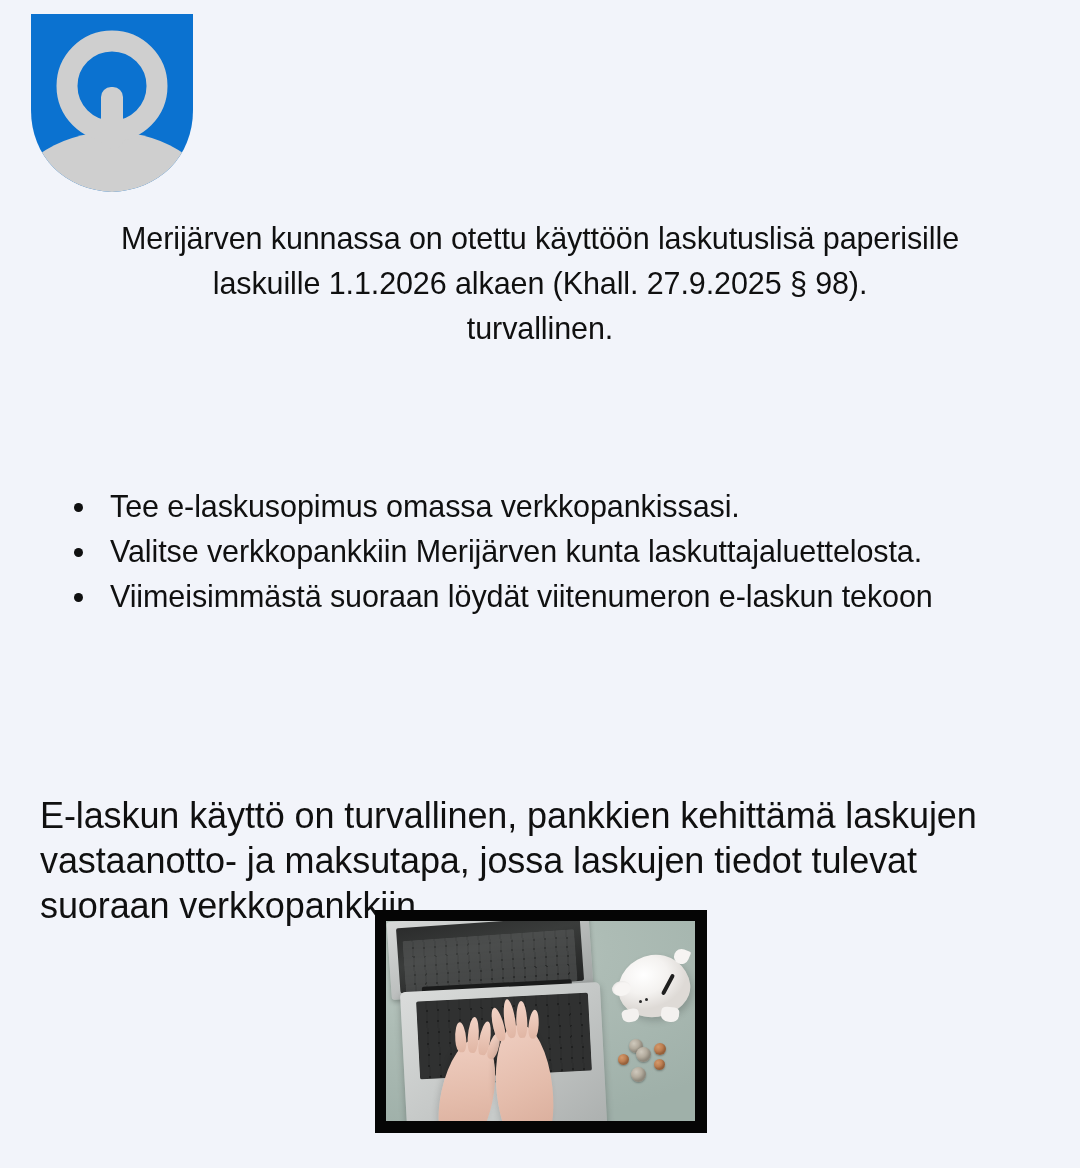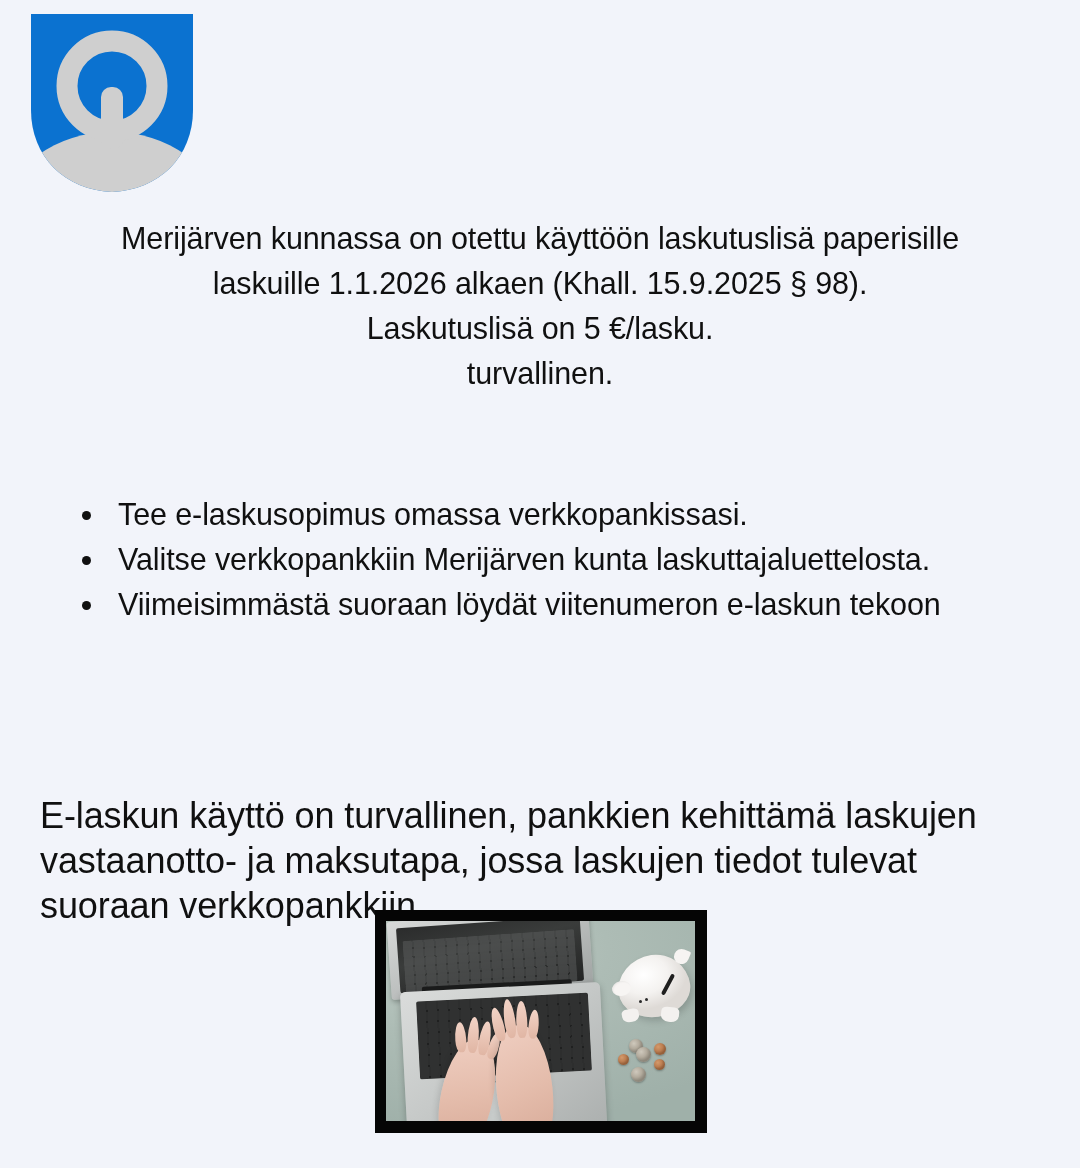--- a/index.html
+++ b/index.html
@@ -49,21 +49,21 @@
   }
   .heading .hline { display: block; }
 
   
   .bullets {
     position: absolute;
     left: 62px;
     top: 484px;
     width: 950px;
     list-style: none;
-    margin: 8px;
+    margin: 0;
     padding: 0;
     font-size: 30.5px;
     line-height: 45px;
     color: #101010;
     letter-spacing: -0.1px;
   }
   .bullets li {
     position: relative;
     padding-left: 48px;
     margin: 0 0 0 0;
@@ -331,22 +331,21 @@
 
         <circle cx="81" cy="72" r="45" fill="none" stroke="#cfcfcf" stroke-width="21"></circle>
 
         <rect x="70" y="73" width="22" height="62" rx="10" fill="#cfcfcf"></rect>
       </g>
     </svg>
   </div>
 
   <div class="heading">
     <span class="hline">Merijärven kunnassa on otettu käyttöön laskutuslisä paperisille</span>
-    <span class="hline">laskuille 1.1.2026 alkaen (Khall. 15.9.2025 § 98).</span>
-    <span class="hline">Laskutuslisä on 5 €/lasku.</span>
+    <span class="hline">laskuille 1.1.2026 alkaen (Khall. 27.9.2025 § 98).</span>
     <span class="hline">turvallinen.</span>
   </div>
 
   <ul class="bullets">
     <li>
       <span class="dot"></span>
       <span>Tee e-laskusopimus omassa verkkopankissasi.</span>
     </li>
     <li>
       <span class="dot"></span>

